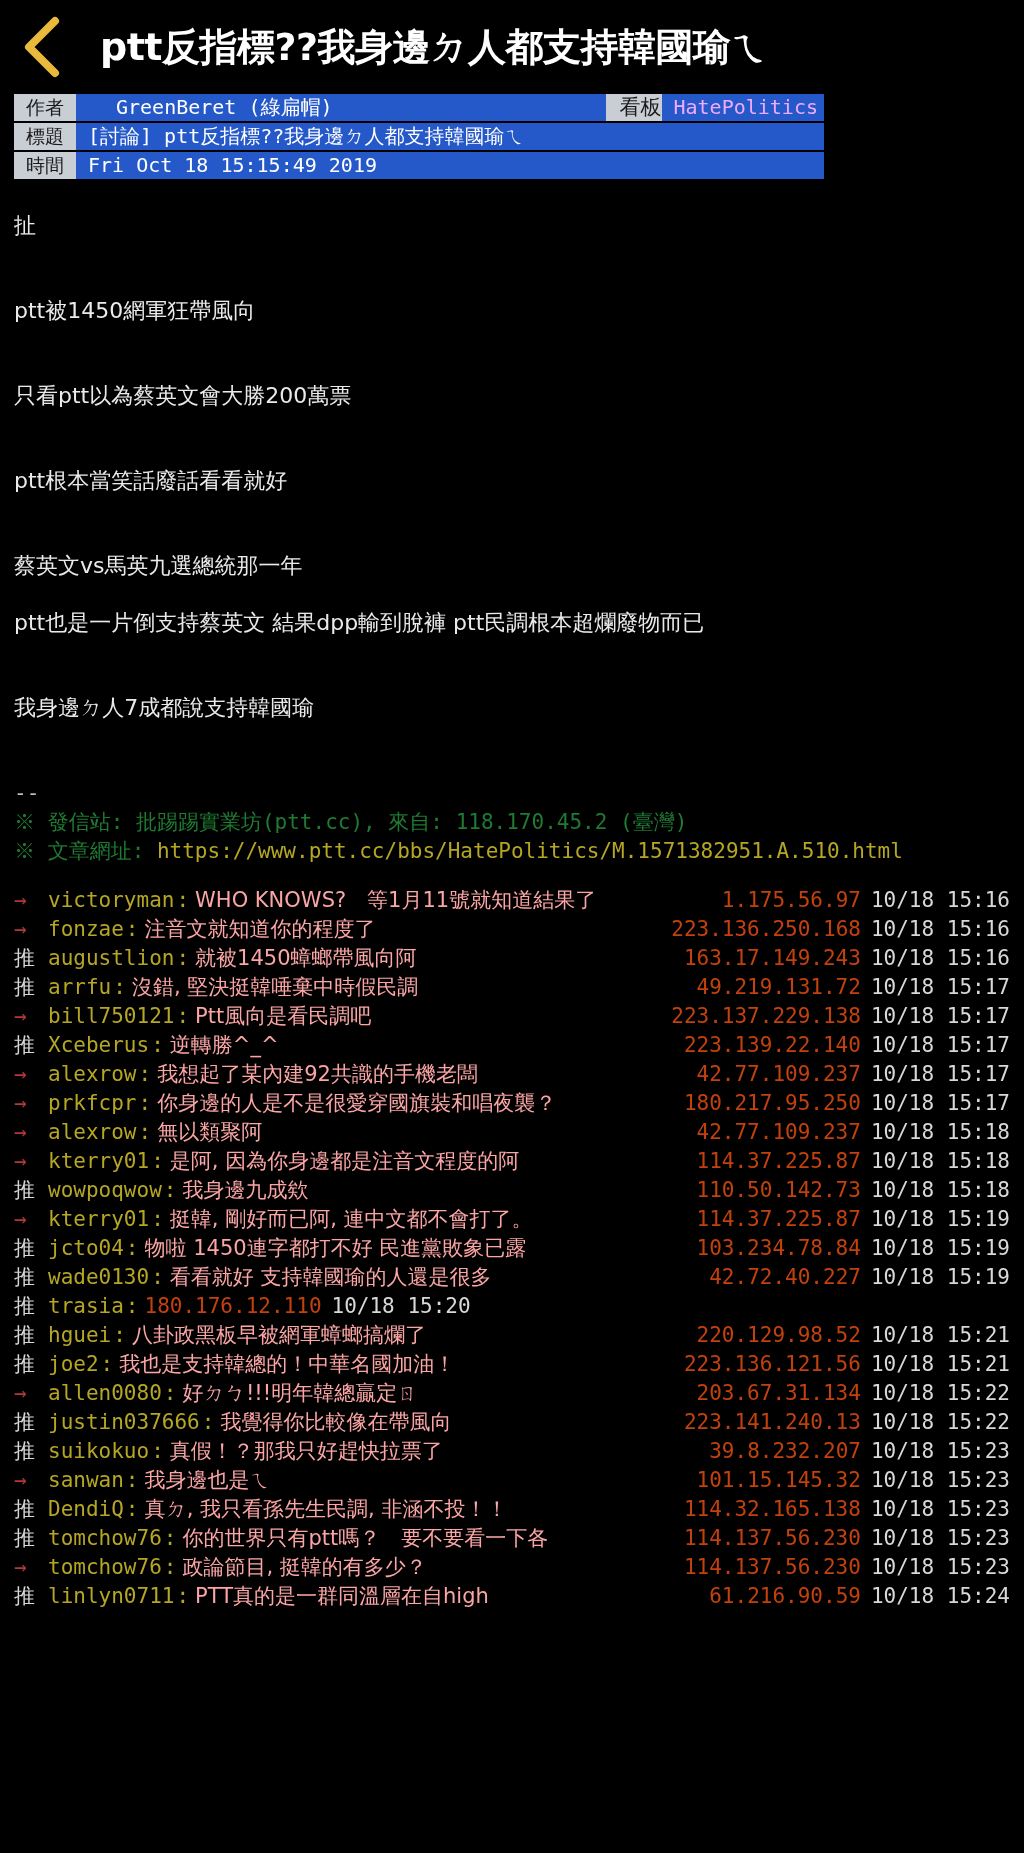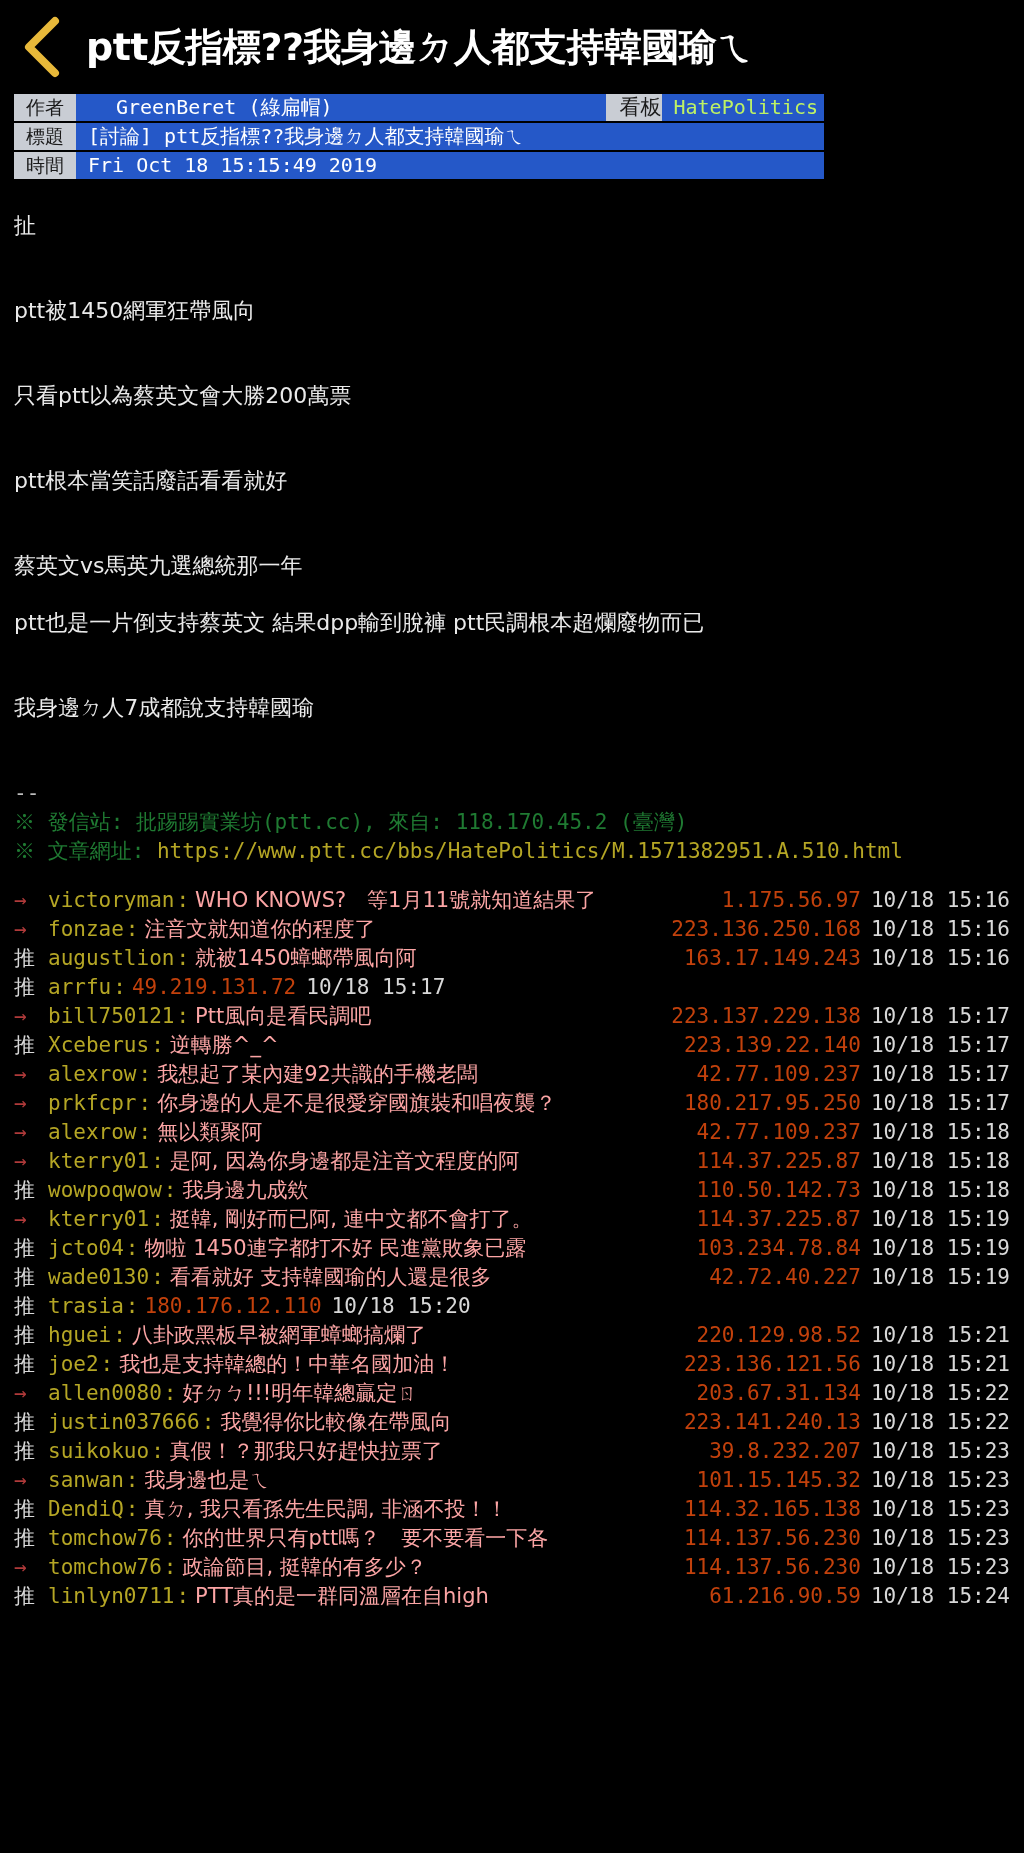--- a/index.html
+++ b/index.html
@@ -12,20 +12,21 @@
   }
 
   
   .navbar {
     position: relative;
     width: 911px;
     height: 94px;
     background: #000000;
     display: flex;
     align-items: center;
+    gap: 14px;
   }
   .back-btn {
     width: 86px;
     height: 94px;
     display: flex;
     align-items: center;
     justify-content: center;
     flex: 0 0 auto;
   }
   .back-btn svg { display: block; }
@@ -78,21 +79,21 @@
     flex: 0 0 56px;
     background: #c9cdd4;
     color: #1b1b1b;
     font-size: 21px;
     line-height: 27px;
     text-align: right;
     font-family: "DejaVu Sans", "Liberation Sans", sans-serif;
   }
   .meta-row .board-value {
     flex: 0 0 auto;
-    color: #bef264;
+    color: #f0abfc;
     font-size: 20px;
     line-height: 27px;
     padding: 0 6px 0 12px;
     white-space: nowrap;
   }
   .meta-row.author .meta-value { flex: 1 1 auto; margin-left: 28px; }
 
   
   .post-body {
     width: 1024px;
@@ -245,20 +246,21 @@
       <span class="c-user">augustlion</span>
       <span class="c-colon">:</span>
       <span class="c-text">就被1450蟑螂帶風向阿</span>
       <span class="c-ip">163.17.149.243</span>
       <span class="c-time">10/18 15:16</span>
     </div>
     <div class="comment">
       <span class="c-tag push">推</span>
       <span class="c-user">arrfu</span>
       <span class="c-colon">:</span>
+      <span class="c-text">沒錯, 堅決挺韓唾棄中時假民調</span>
       <span class="c-ip">49.219.131.72</span>
       <span class="c-time">10/18 15:17</span>
     </div>
     <div class="comment">
       <span class="c-tag arrow">→</span>
       <span class="c-user">bill750121</span>
       <span class="c-colon">:</span>
       <span class="c-text">Ptt風向是看民調吧</span>
       <span class="c-ip">223.137.229.138</span>
       <span class="c-time">10/18 15:17</span>

